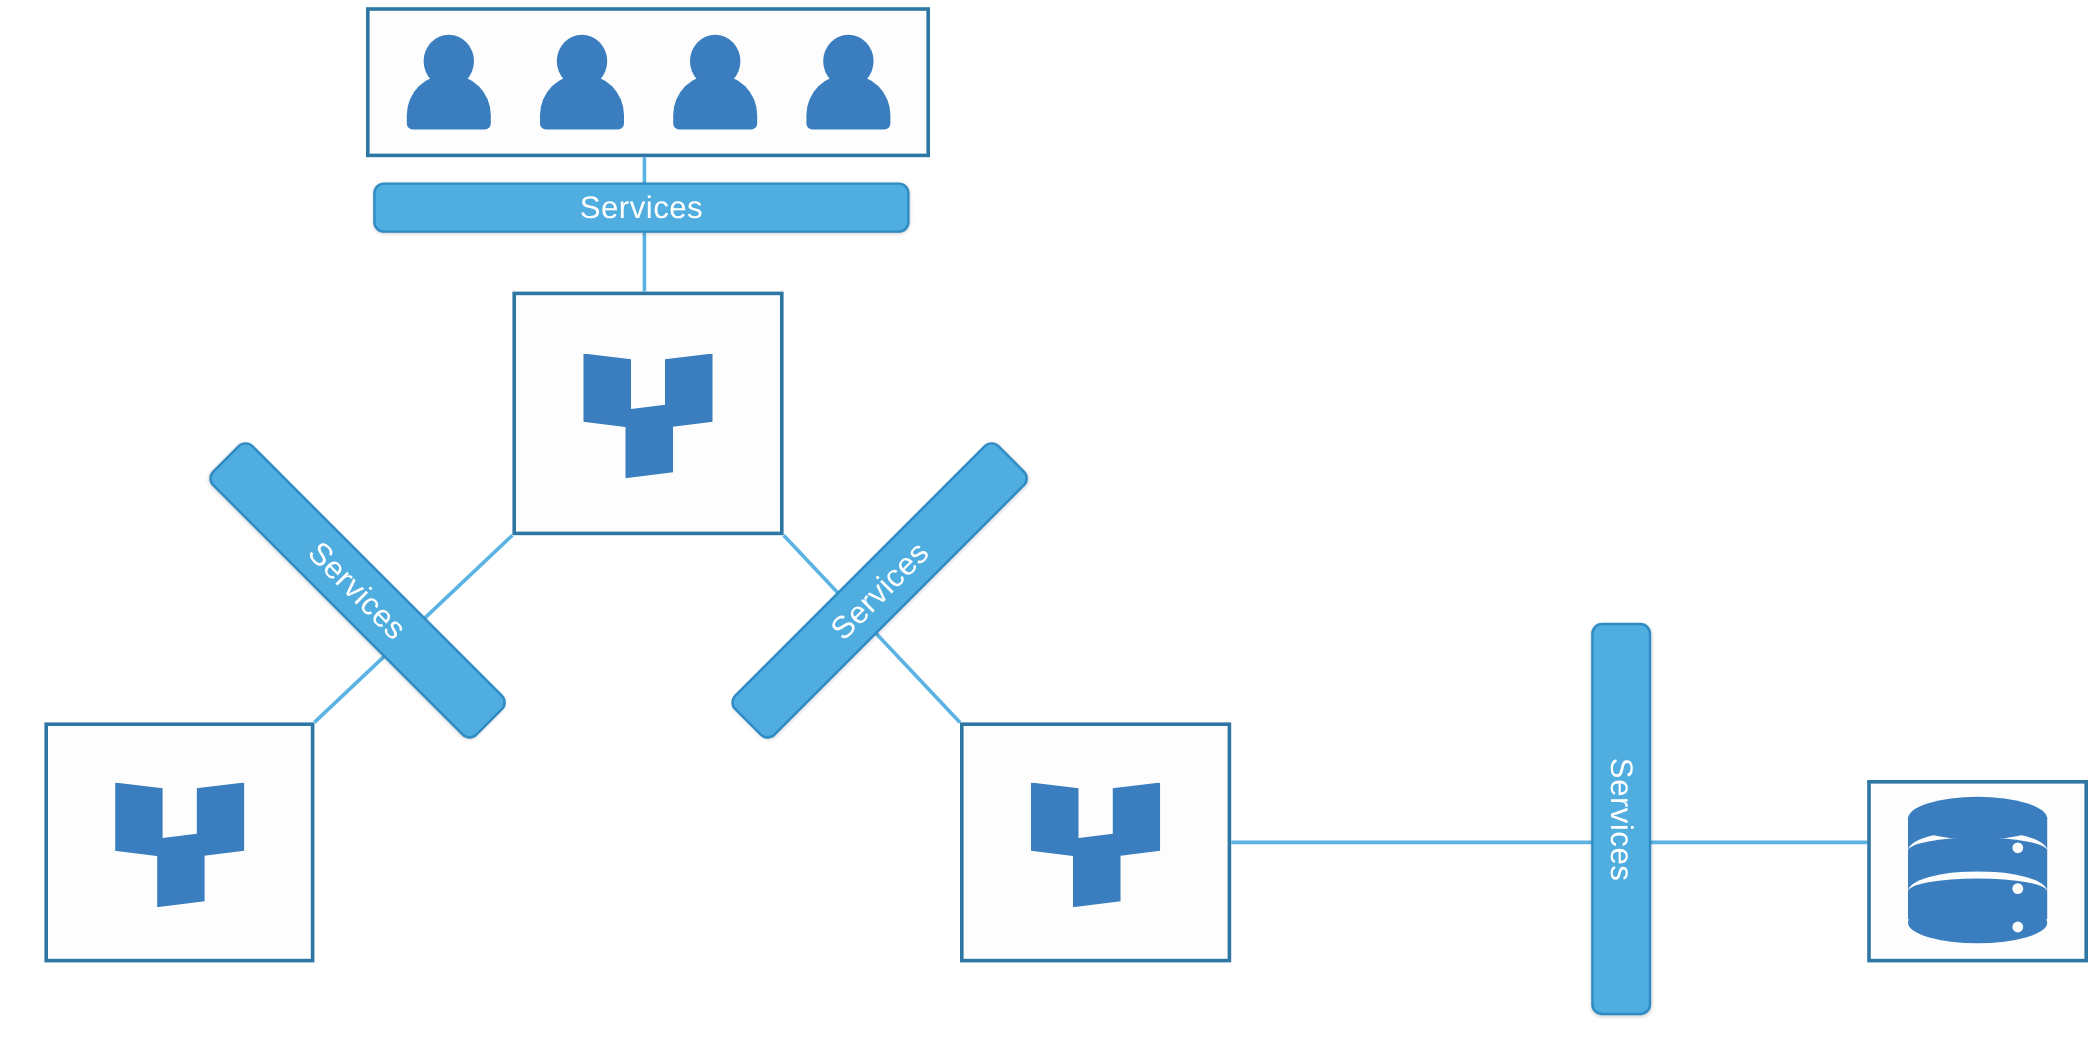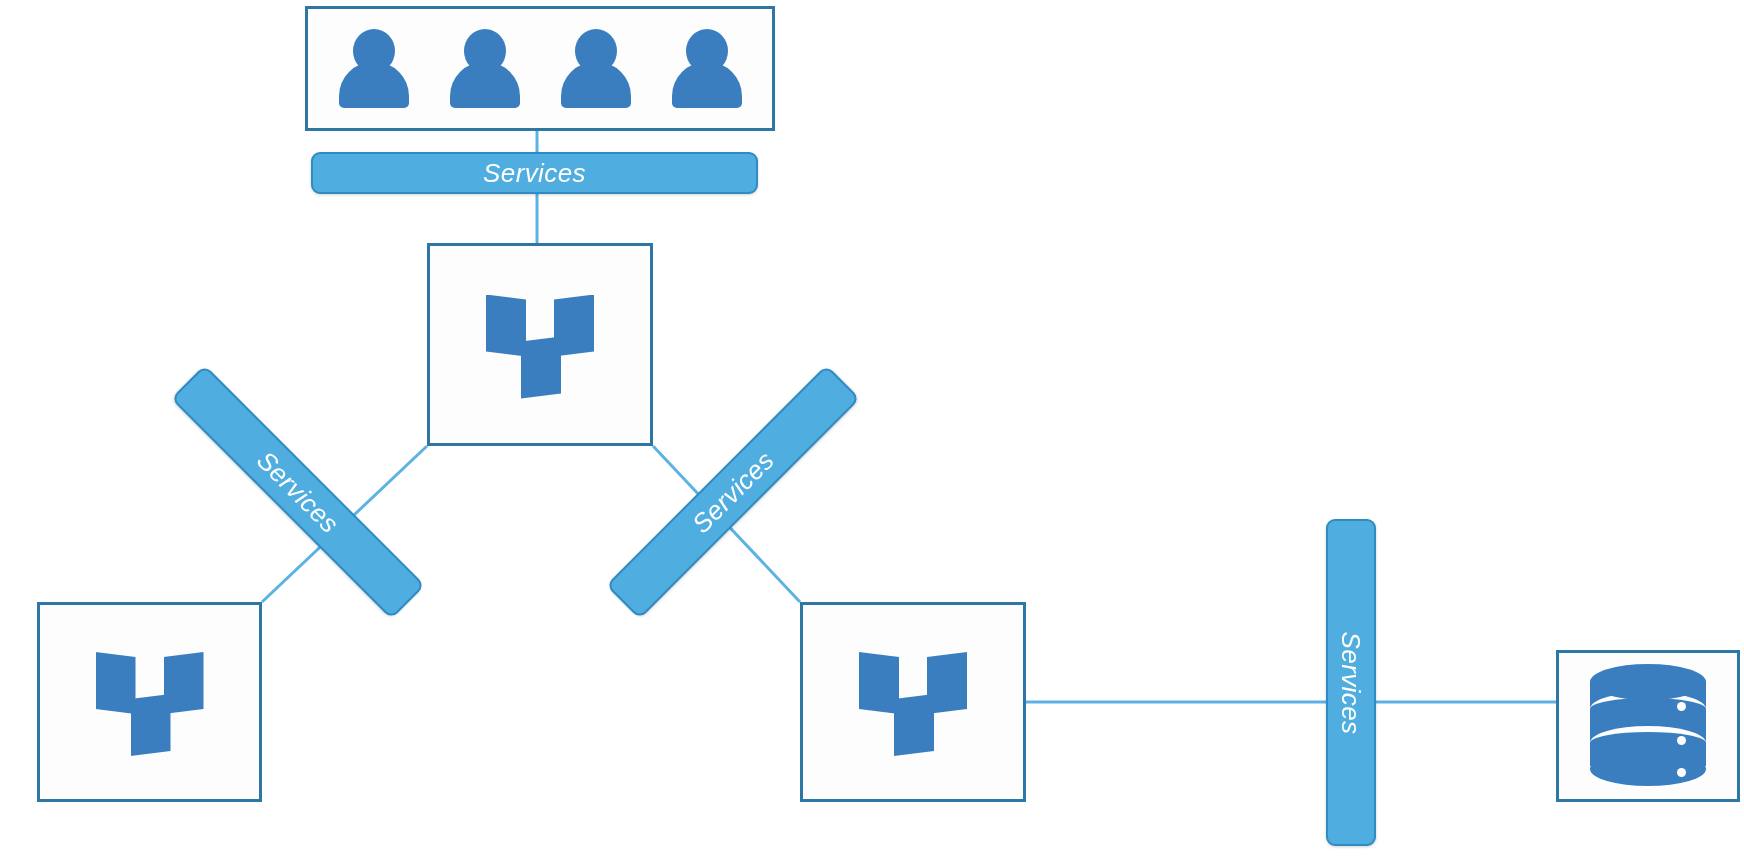--- a/index.html
+++ b/index.html
@@ -9,21 +9,20 @@
   }
   body {
     font-family: "Liberation Sans", sans-serif;
   }
   #canvas {
     position: relative;
     width: 1744px;
     height: 868px;
     background: #ffffff;
     overflow: hidden;
-    font-style: italic;
   }
   #edges {
     position: absolute;
     left: 0;
     top: 0;
     width: 1744px;
     height: 868px;
     pointer-events: none;
   }
   .node-box {

